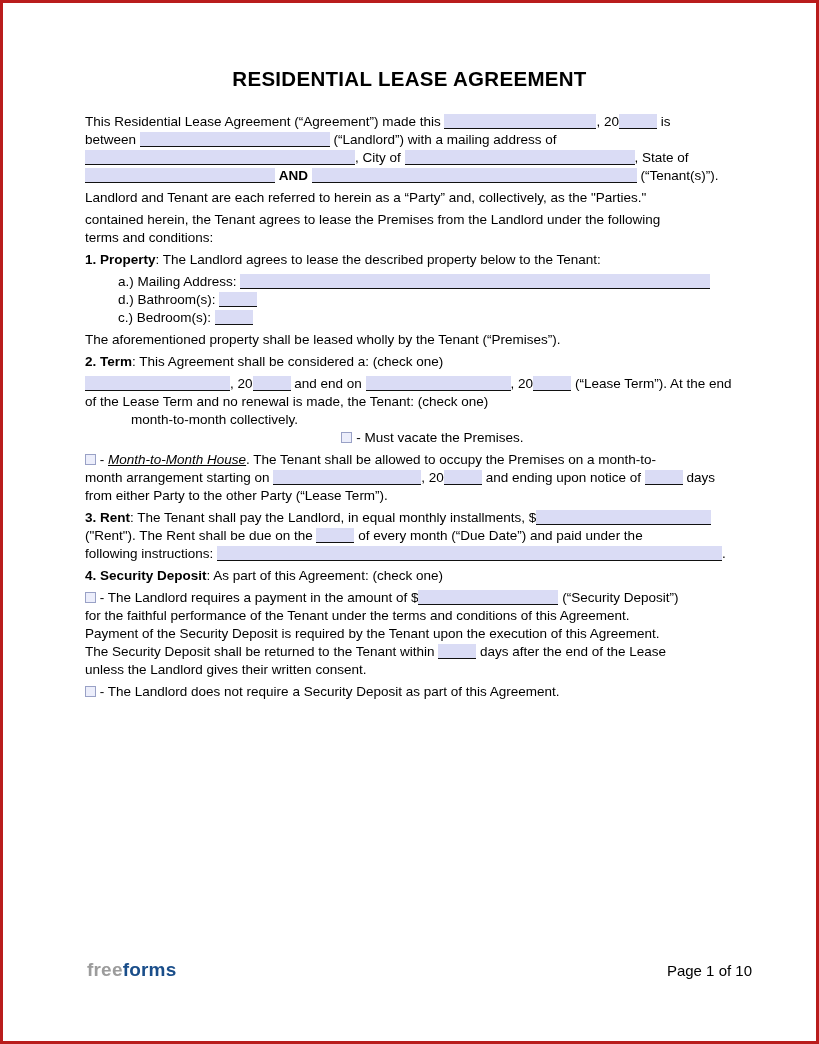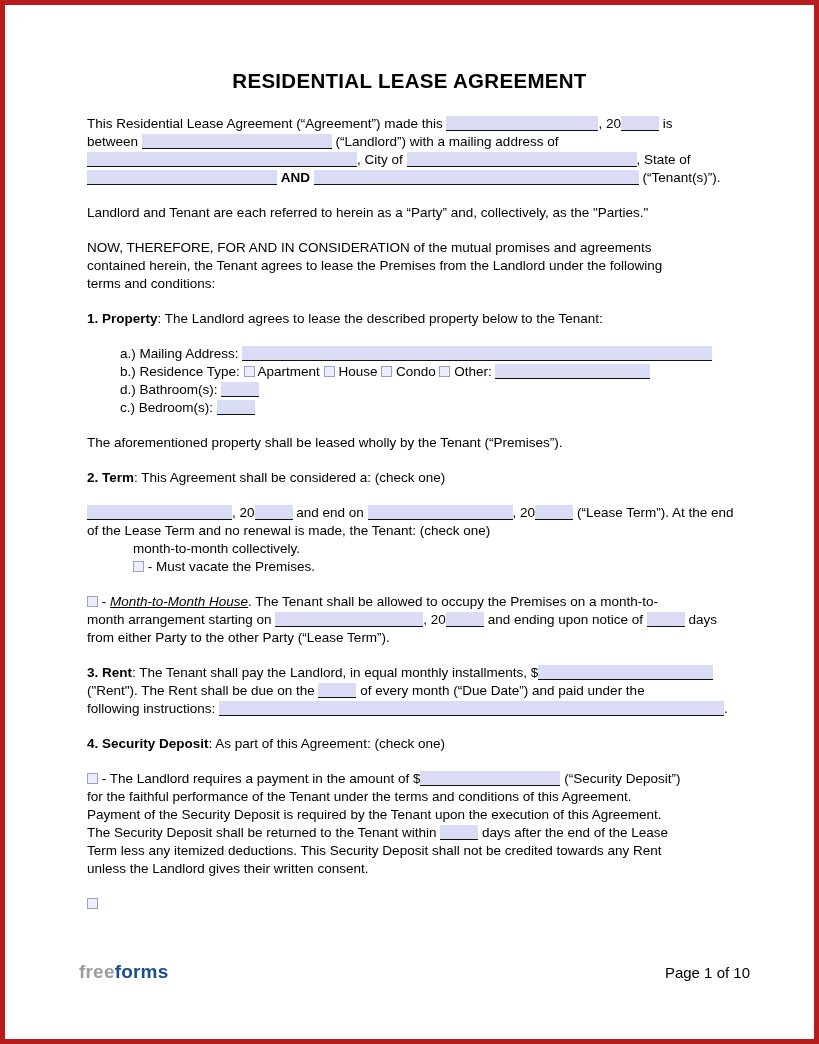--- a/index.html
+++ b/index.html
@@ -5,32 +5,32 @@
   html,body{margin:0;padding:0;background:#ffffff;}
   .page{
     position:relative;
     width:819px;height:1044px;
     background:#ffffff;
     font-family:"Liberation Sans",sans-serif;
     font-size:13.5px;
     color:#000;
     overflow:hidden;
     box-sizing:border-box;
-    border:5px solid #b91c1c;
+    border:3px solid #b91c1c;
   }
   .doc-title{
     margin:62px 0 0 0;
     text-align:center;
     font-size:20.5px;
     font-weight:bold;
     letter-spacing:.3px;
     line-height:27px;
   }
   .content{padding:0 82px;}
-  .block{margin-top:17px;}
+  .block{margin-top:4px;}
   .block:first-child{margin-top:21px;}
   .line{
     white-space:pre;
     line-height:18px;
     height:18px;
   }
   .t{}
   .b{font-weight:bold;}
   .iu{font-style:italic;text-decoration:underline;}
   .field{
@@ -43,21 +43,21 @@
   .checkbox{
     display:inline-block;
     width:11px;height:11px;
     box-sizing:border-box;
     background:var(--cb-fill,#eceefb);
     border:1px solid var(--cb-border,#99a1c6);
     vertical-align:-1px;
   }
   .footer{
     position:absolute;
-    left:74px;right:64px;top:956px;
+    left:84px;right:64px;top:956px;
     display:flex;
     justify-content:space-between;
     align-items:center;
   }
   .brand{font-size:19px;font-weight:bold;letter-spacing:.2px;}
   .brand .free{color:var(--brand-gray,#9c9c9c);}
   .brand .forms{color:var(--brand-blue,#1a4e8a);}
   .pagenum{font-size:15px;color:#000;}
 </style>
 </head>
@@ -71,68 +71,65 @@
       <div class="block">
         <div class="line"><span class="t">This Residential Lease Agreement (“Agreement”) made this </span><span class="field" style="width: 152px;"></span><span class="t">, 20</span><span class="field" style="width: 38px;"></span><span class="t"> is</span></div>
         <div class="line"><span class="t">between </span><span class="field" style="width: 190px;"></span><span class="t"> (“Landlord”) with a mailing address of</span></div>
         <div class="line"><span class="field" style="width: 270px;"></span><span class="t">, City of </span><span class="field" style="width: 230px;"></span><span class="t">, State of</span></div>
         <div class="line"><span class="field" style="width: 190px;"></span><span class="t"> </span><span class="t b">AND</span><span class="t"> </span><span class="field" style="width: 325px;"></span><span class="t"> (“Tenant(s)”).</span></div>
       </div>
       <div class="block">
         <div class="line"><span class="t">Landlord and Tenant are each referred to herein as a “Party” and, collectively, as the "Parties."</span></div>
       </div>
       <div class="block">
-        <div class="line"><span class="t">NOW, THEREFORE, FOR AND IN CONSIDERATION of the mutual promises and agreements</span></div>
         <div class="line"><span class="t">contained herein, the Tenant agrees to lease the Premises from the Landlord under the following</span></div>
         <div class="line"><span class="t">terms and conditions:</span></div>
       </div>
       <div class="block">
         <div class="line"><span class="t b">1. Property</span><span class="t">: The Landlord agrees to lease the described property below to the Tenant:</span></div>
       </div>
       <div class="block">
         <div class="line" style="padding-left: 33px;"><span class="t">a.) Mailing Address: </span><span class="field" style="width: 470px;"></span></div>
-        <div class="line" style="padding-left: 33px;"><span class="t">b.) Residence Type: </span><span class="checkbox"></span><span class="t"> Apartment </span><span class="checkbox"></span><span class="t"> House </span><span class="checkbox"></span><span class="t"> Condo </span><span class="checkbox"></span><span class="t"> Other: </span><span class="field" style="width: 155px;"></span></div>
         <div class="line" style="padding-left: 33px;"><span class="t">d.) Bathroom(s): </span><span class="field" style="width: 38px;"></span></div>
         <div class="line" style="padding-left: 33px;"><span class="t">c.) Bedroom(s): </span><span class="field" style="width: 38px;"></span></div>
       </div>
       <div class="block">
         <div class="line"><span class="t">The aforementioned property shall be leased wholly by the Tenant (“Premises”).</span></div>
       </div>
       <div class="block">
         <div class="line"><span class="t b">2. Term</span><span class="t">: This Agreement shall be considered a: (check one)</span></div>
       </div>
       <div class="block">
         <div class="line"><span class="field" style="width: 145px;"></span><span class="t">, 20</span><span class="field" style="width: 38px;"></span><span class="t"> and end on </span><span class="field" style="width: 145px;"></span><span class="t">, 20</span><span class="field" style="width: 38px;"></span><span class="t"> (“Lease Term”). At the end</span></div>
         <div class="line"><span class="t">of the Lease Term and no renewal is made, the Tenant: (check one)</span></div>
         <div class="line" style="padding-left: 46px;"><span class="t">month-to-month collectively.</span></div>
-        <div class="line" style="padding-left: 46px;"><span class="checkbox"></span><span class="t"> - Must vacate the Premises.</span></div>
+        <div class="line" style="padding-left: 46px; text-align: center;"><span class="checkbox"></span><span class="t"> - Must vacate the Premises.</span></div>
       </div>
       <div class="block">
         <div class="line"><span class="checkbox"></span><span class="t"> - </span><span class="t iu">Month-to-Month House</span><span class="t">. The Tenant shall be allowed to occupy the Premises on a month-to-</span></div>
         <div class="line"><span class="t">month arrangement starting on </span><span class="field" style="width: 148px;"></span><span class="t">, 20</span><span class="field" style="width: 38px;"></span><span class="t"> and ending upon notice of </span><span class="field" style="width: 38px;"></span><span class="t"> days</span></div>
         <div class="line"><span class="t">from either Party to the other Party (“Lease Term”).</span></div>
       </div>
       <div class="block">
         <div class="line"><span class="t b">3. Rent</span><span class="t">: The Tenant shall pay the Landlord, in equal monthly installments, $</span><span class="field" style="width: 175px;"></span></div>
         <div class="line"><span class="t">("Rent"). The Rent shall be due on the </span><span class="field" style="width: 38px;"></span><span class="t"> of every month (“Due Date”) and paid under the</span></div>
         <div class="line"><span class="t">following instructions: </span><span class="field" style="width: 505px;"></span><span class="t">.</span></div>
       </div>
       <div class="block">
         <div class="line"><span class="t b">4. Security Deposit</span><span class="t">: As part of this Agreement: (check one)</span></div>
       </div>
       <div class="block">
         <div class="line"><span class="checkbox"></span><span class="t"> - The Landlord requires a payment in the amount of $</span><span class="field" style="width: 140px;"></span><span class="t"> (“Security Deposit”)</span></div>
         <div class="line"><span class="t">for the faithful performance of the Tenant under the terms and conditions of this Agreement.</span></div>
         <div class="line"><span class="t">Payment of the Security Deposit is required by the Tenant upon the execution of this Agreement.</span></div>
         <div class="line"><span class="t">The Security Deposit shall be returned to the Tenant within </span><span class="field" style="width: 38px;"></span><span class="t"> days after the end of the Lease</span></div>
-        <div class="line"><span class="t">Term less any itemized deductions. This Security Deposit shall not be credited towards any Rent</span></div>
         <div class="line"><span class="t">unless the Landlord gives their written consent.</span></div>
       </div>
       <div class="block">
-        <div class="line"><span class="checkbox"></span></div>
+        <div class="line"><span class="checkbox"></span><span class="t"> - The Landlord does not require a Security Deposit as part of this Agreement.</span></div>
       </div>
     </div>
 
   <div class="footer">
     <div class="brand">
       <span class="free">free</span><span class="forms">forms</span>
     </div>
     <div class="pagenum">Page 1 of 10</div>
   </div>
 

